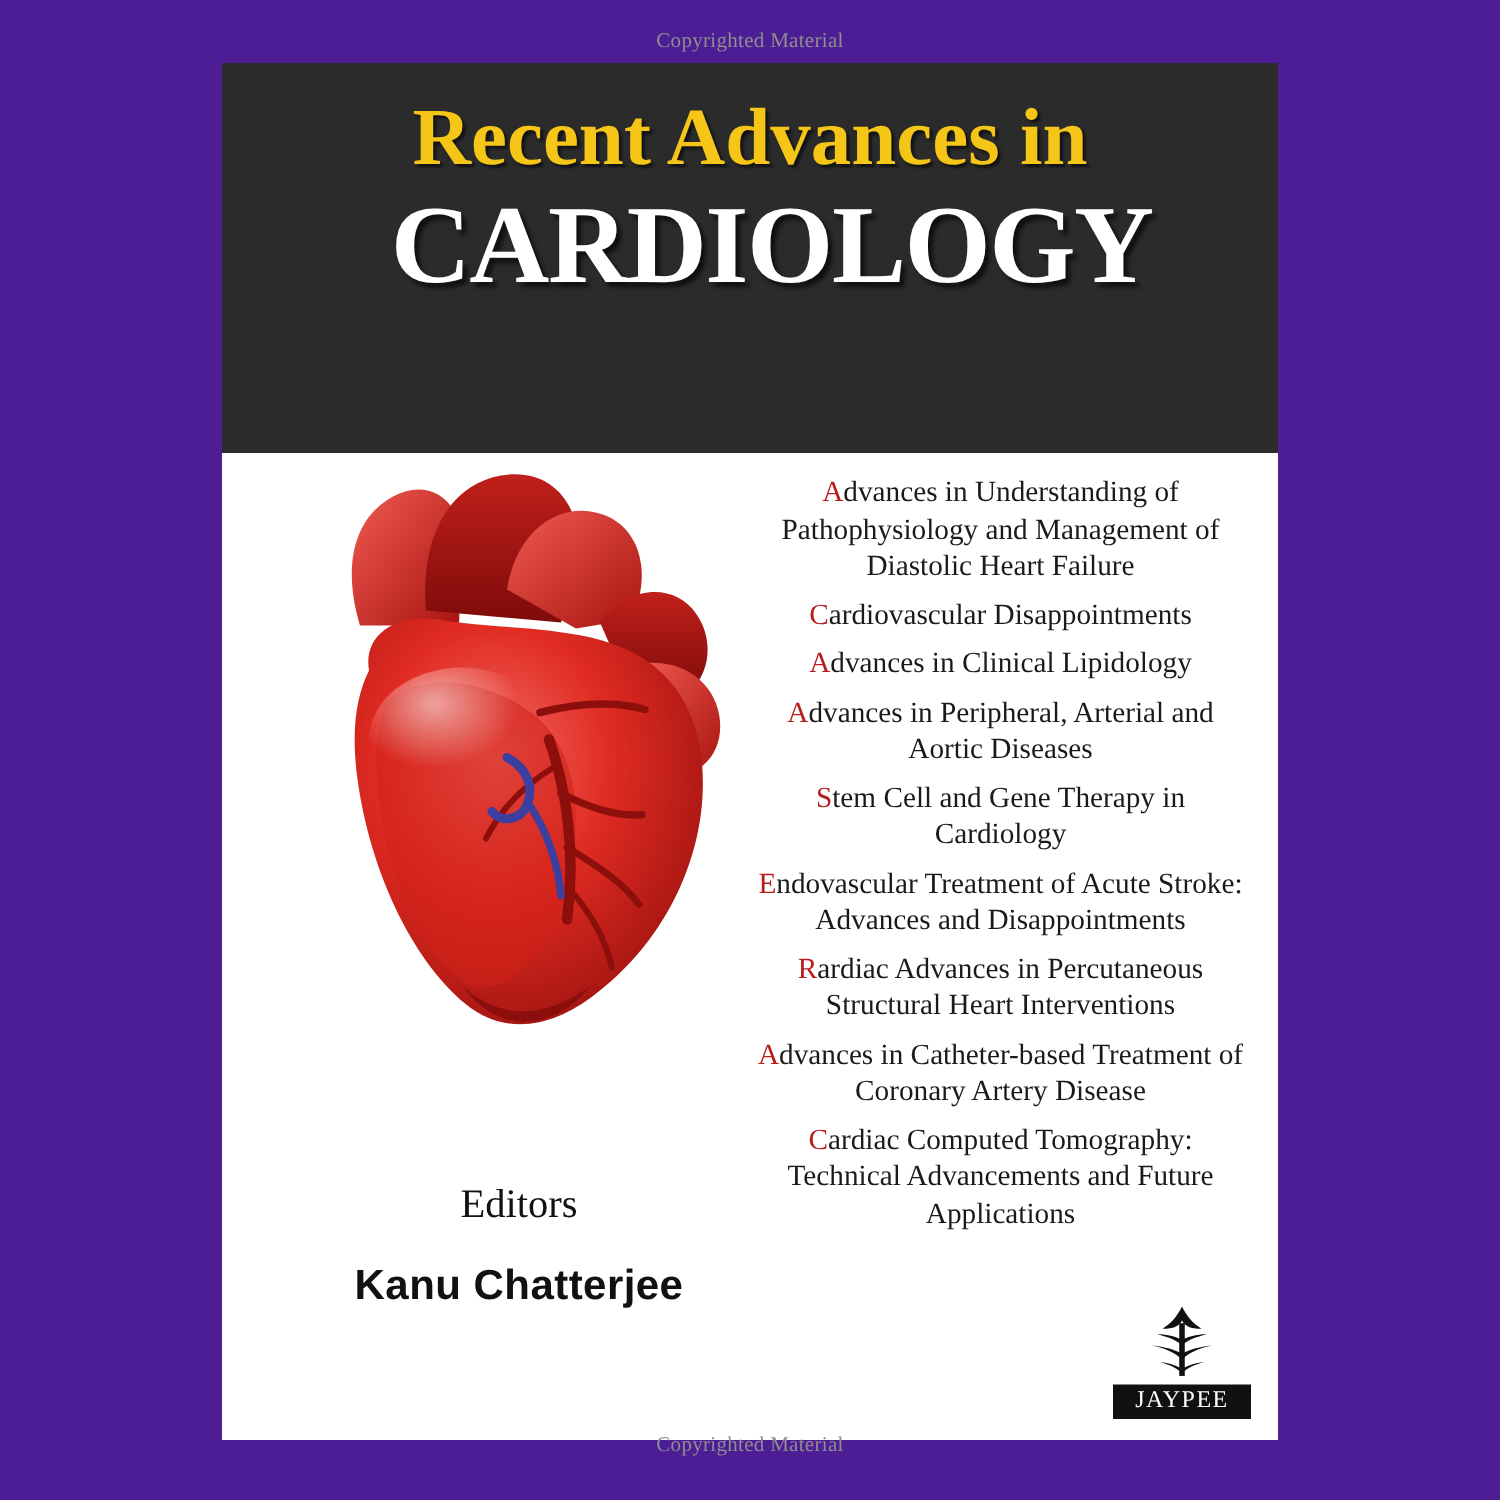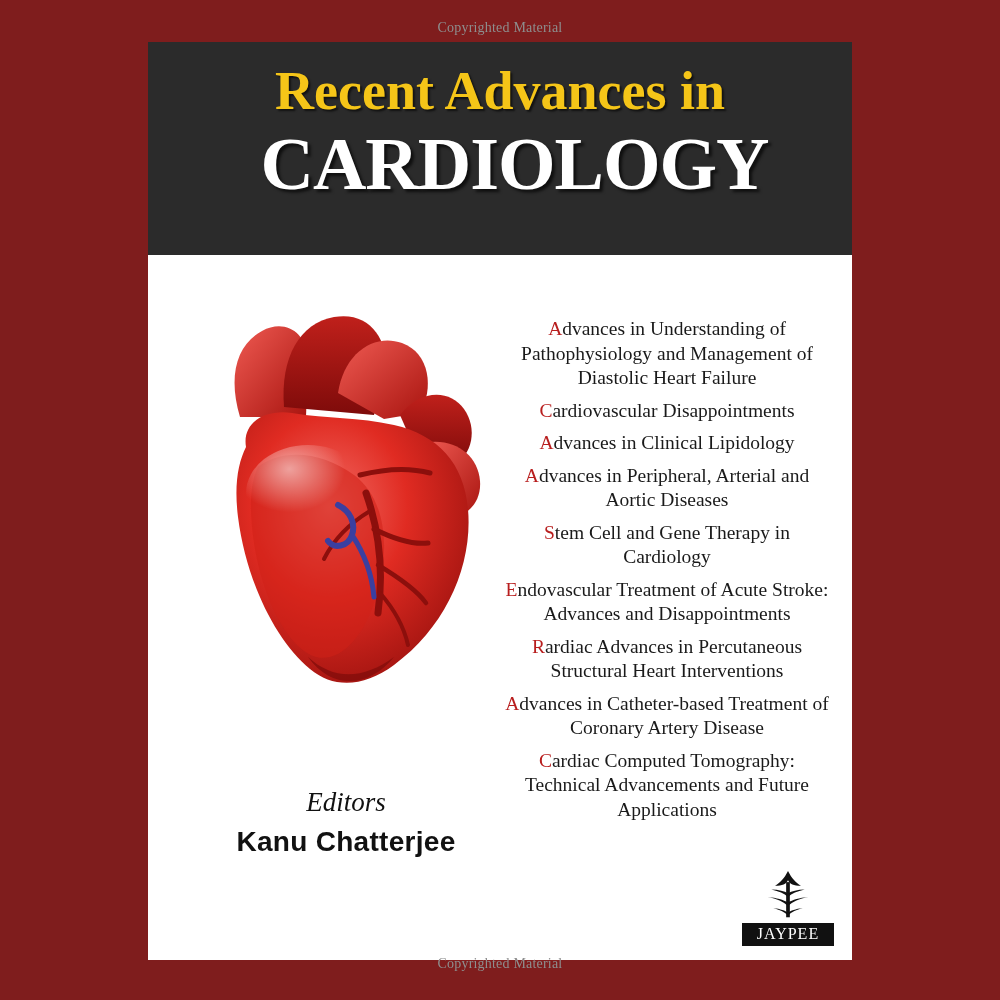--- a/index.html
+++ b/index.html
@@ -11,21 +11,21 @@
     overflow: hidden;
   }
   body {
     font-family: "Liberation Serif", serif;
   }
 
   #cover {
     position: relative;
     width: 1000px;
     height: 1000px;
-    background: #7f1d1d;
+    background: #4c1d95;
   }
 
   
   .watermark {
     position: absolute;
     left: 0;
     width: 1000px;
     text-align: center;
     font-family: "Liberation Serif", serif;
     font-size: 14px;
@@ -44,21 +44,21 @@
     height: 918px;
     background: #ffffff;
   }
 
   
   .title-band {
     position: absolute;
     left: 0;
     top: 0;
     width: 704px;
-    height: 213px;
+    height: 260px;
     background: #2b2b2b;
     box-sizing: border-box;
     padding-top: 18px;
   }
   .title-line1 {
     text-align: center;
     color: #f5c518;
     font-family: "Liberation Serif", serif;
     font-weight: bold;
     font-size: 54px;
@@ -110,24 +110,23 @@
   
   .editors {
     position: absolute;
     left: 48px;
     top: 745px;
     width: 300px;
     text-align: center;
   }
   .editors-label {
     font-family: "Liberation Serif", serif;
-    font-style: italic;
     font-size: 27px;
     color: #111111;
-    margin-bottom: 6px;
+    margin-bottom: 21px;
   }
   .editor-name {
     font-family: "Liberation Sans", sans-serif;
     font-weight: bold;
     font-size: 28px;
     line-height: 36px;
     color: #111111;
     letter-spacing: 0.3px;
   }
 

